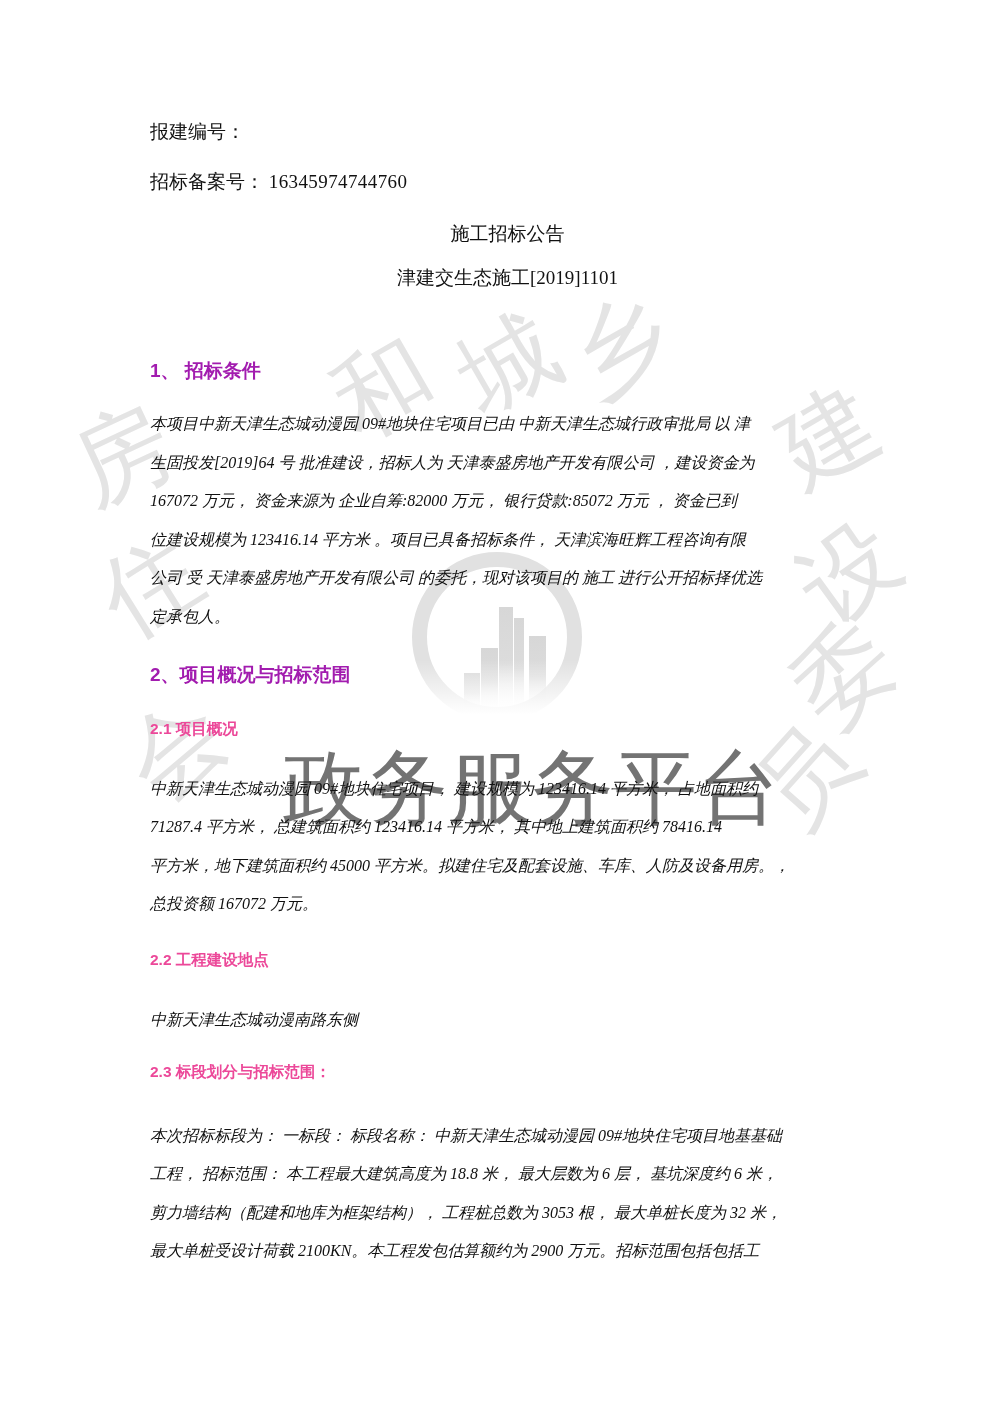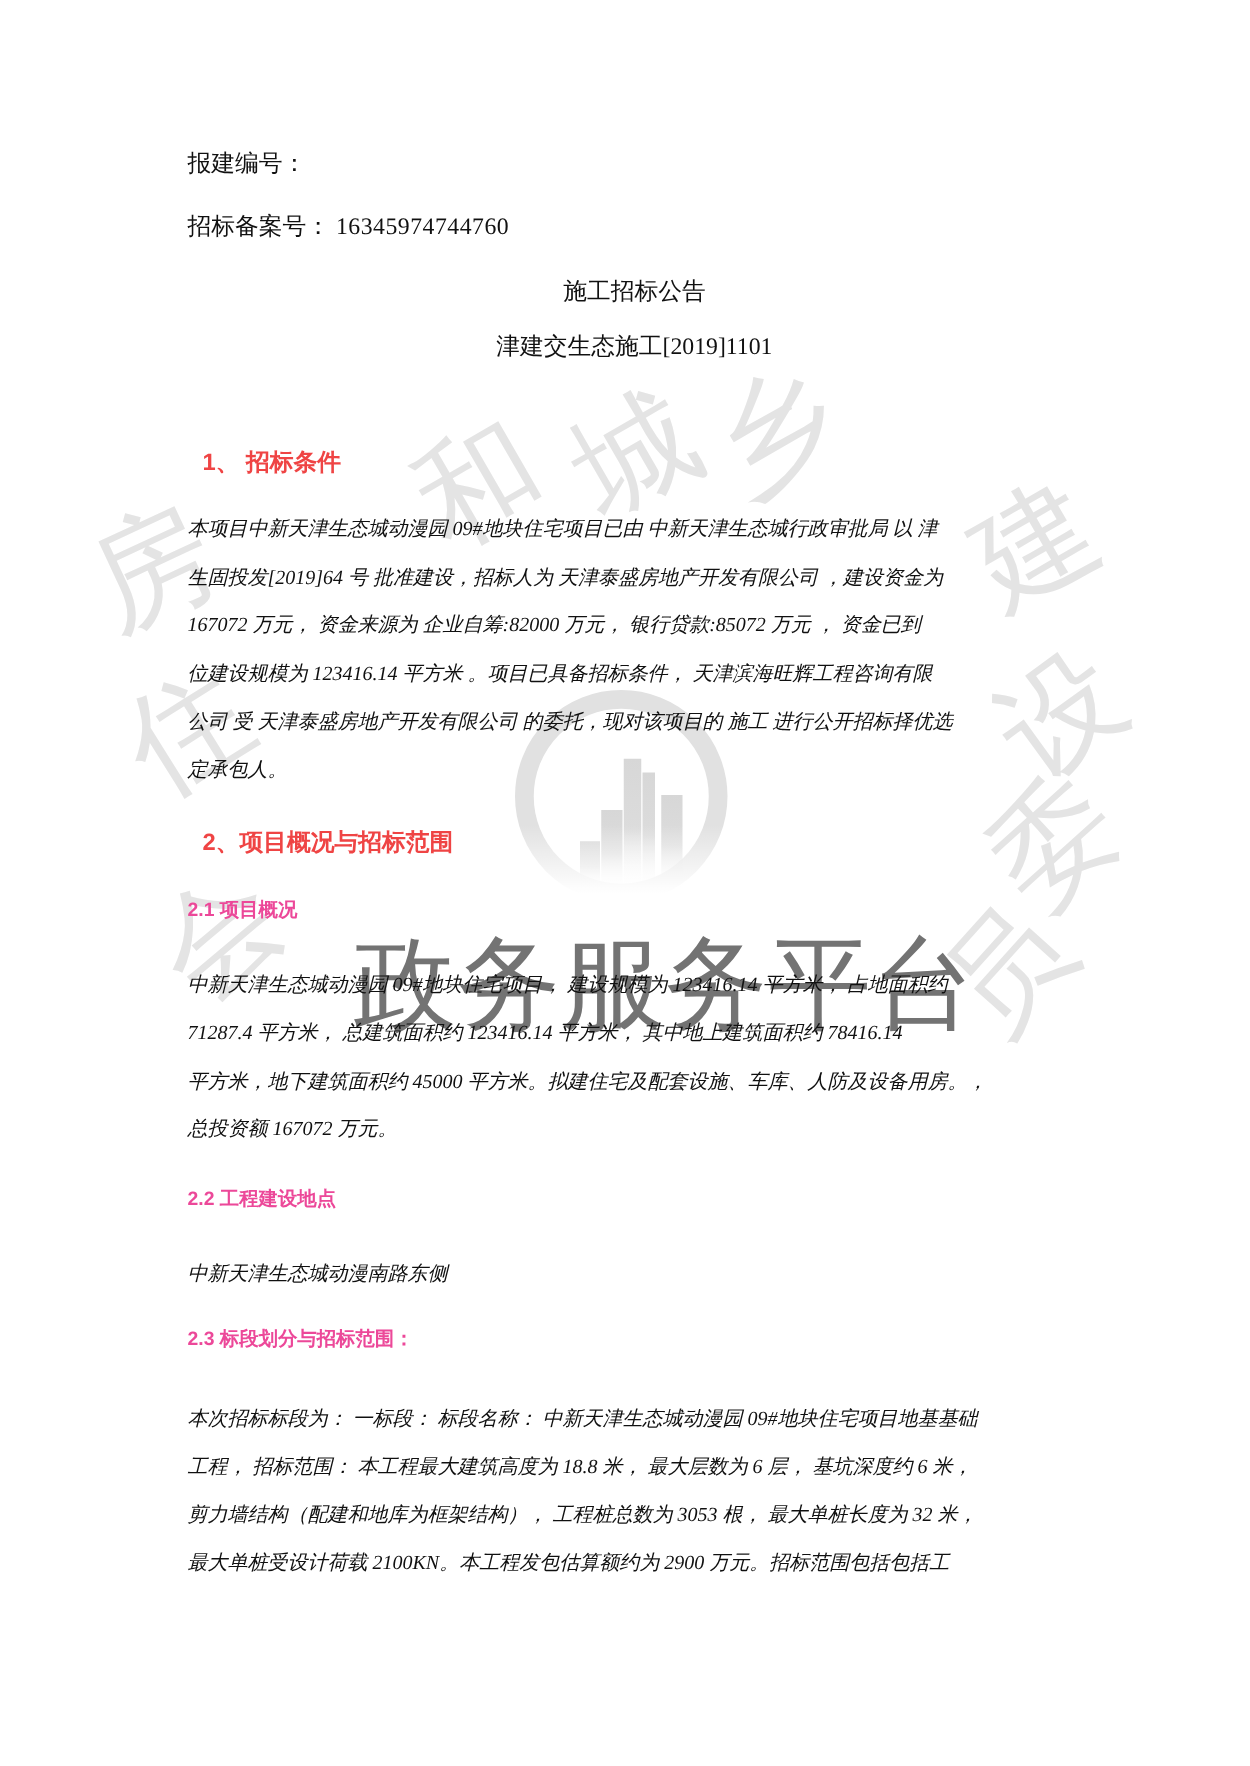--- a/index.html
+++ b/index.html
@@ -69,27 +69,27 @@
   .center-band {
     position: absolute;
     left: 145px; width: 725px;
     height: 30px; line-height: 30px;
     font-size: 19px;
     text-align: center;
     white-space: nowrap;
   }
   .headline {
     position: absolute;
-    left: 162px;
+    left: 150px;
     height: 30px; line-height: 30px;
     font-size: 19px;
     font-weight: 700;
     font-family: "Liberation Sans", "DejaVu Sans", sans-serif;
     white-space: nowrap;
-    color: #ef4444;
+    color: #a21caf;
   }
   .subhead {
     position: absolute;
     left: 150px;
     height: 24px; line-height: 24px;
     font-size: 15.5px;
     font-weight: 700;
     font-family: "Liberation Sans", "DejaVu Sans", sans-serif;
     white-space: nowrap;
     color: #ec4899;

